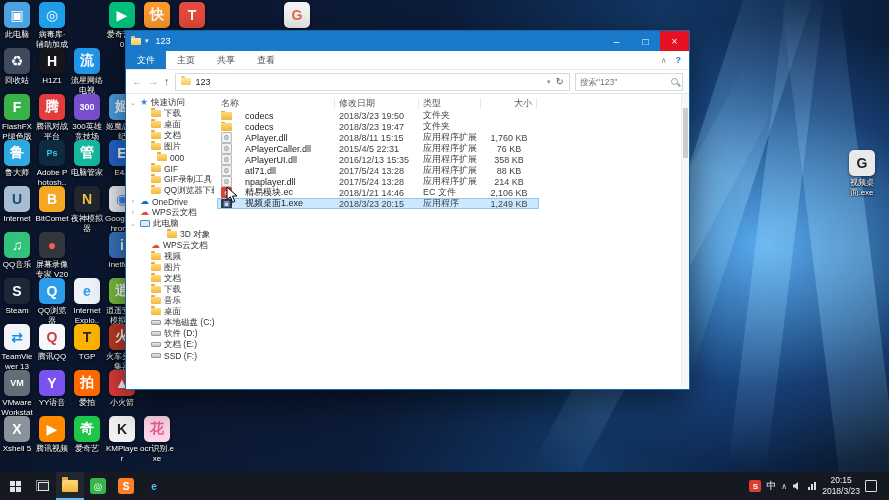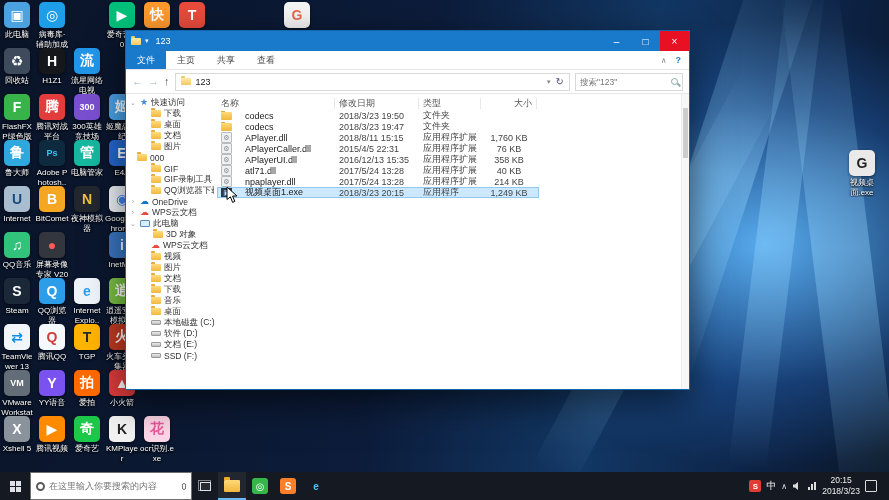--- a/index.html
+++ b/index.html
@@ -454,21 +454,21 @@
         <div class="nav-item" style="padding-left: 14px;">
     <span class="exp"></span>
     <span class="nicon i-folder"></span>
     <span class="nav-label">文档</span>
   </div>
         <div class="nav-item" style="padding-left: 14px;">
     <span class="exp"></span>
     <span class="nicon i-folder"></span>
     <span class="nav-label">图片</span>
   </div>
-        <div class="nav-item" style="">
+        <div class="nav-item" style=" margin-left: 20px;">
     <span class="exp"></span>
     <span class="nicon i-folder"></span>
     <span class="nav-label">000</span>
   </div>
         <div class="nav-item" style="padding-left: 14px;">
     <span class="exp"></span>
     <span class="nicon i-folder"></span>
     <span class="nav-label">GIF</span>
   </div>
         <div class="nav-item" style="padding-left: 14px;">
@@ -489,21 +489,21 @@
         <div class="nav-item" style="padding-left: 3px;">
     <span class="exp">›</span>
     <span class="nicon i-cloud-red">☁</span>
     <span class="nav-label">WPS云文档</span>
   </div>
         <div class="nav-item" style="padding-left: 3px;">
     <span class="exp">⌄</span>
     <span class="nicon i-pc"></span>
     <span class="nav-label">此电脑</span>
   </div>
-        <div class="nav-item" style="padding-left: 16px; text-align: center;">
+        <div class="nav-item" style="padding-left: 30px; text-align: center;">
     <span class="exp"></span>
     <span class="nicon i-folder"></span>
     <span class="nav-label">3D 对象</span>
   </div>
         <div class="nav-item" style="padding-left: 14px;">
     <span class="exp"></span>
     <span class="nicon i-cloud-red">☁</span>
     <span class="nav-label">WPS云文档</span>
   </div>
         <div class="nav-item" style="padding-left: 14px;">
@@ -610,31 +610,40 @@
     <div class="fcell c-type">应用程序扩展</div>
     <div class="fcell c-size">358 KB</div>
   </div>
           <div class="frow">
     <div class="fcell c-name">
               <span class="fi fi-dll">⚙</span>
               <span class="fname">atl71.dll</span>
             </div>
     <div class="fcell c-date">2017/5/24 13:28</div>
     <div class="fcell c-type">应用程序扩展</div>
-    <div class="fcell c-size">40 KB</div>
+    <div class="fcell c-size">88 KB</div>
   </div>
           <div class="frow">
     <div class="fcell c-name">
               <span class="fi fi-dll">⚙</span>
               <span class="fname">npaplayer.dll</span>
             </div>
     <div class="fcell c-date">2017/5/24 13:28</div>
     <div class="fcell c-type">应用程序扩展</div>
     <div class="fcell c-size">214 KB</div>
   </div>
+          <div class="frow">
+    <div class="fcell c-name">
+              <span class="fi fi-ec">e</span>
+              <span class="fname">精易模块.ec</span>
+            </div>
+    <div class="fcell c-date">2018/1/21 14:46</div>
+    <div class="fcell c-type">EC 文件</div>
+    <div class="fcell c-size">2,106 KB</div>
+  </div>
           <div class="frow selected">
     <div class="fcell c-name">
               <span class="fi fi-exe">▣</span>
               <span class="fname">视频桌面1.exe</span>
             </div>
     <div class="fcell c-date">2018/3/23 20:15</div>
     <div class="fcell c-type">应用程序</div>
     <div class="fcell c-size">1,249 KB</div>
   </div>
         </div>
@@ -647,25 +656,20 @@
 </div>
 
 <svg class="mouse-cursor" width="12" height="18" viewBox="0 0 12 18">
   <path d="M1 1 L1 13.5 L4.4 10.8 L6.6 16.4 L8.8 15.4 L6.6 10 L11 10 Z" fill="#fff" stroke="#000" stroke-width="1"></path>
 </svg>
 
 <div class="taskbar">
   <div class="start-button">
       <span class="win-logo"></span>
     </div>
-  <div class="tb-search">
-    <span class="cortana-ring"></span>
-    <input placeholder="在这里输入你要搜索的内容" style="">
-    <span class="mic"></span>
-  </div>
   <div class="task-view">
       <span class="tv-icon"></span>
     </div>
   <div class="tb-apps">
       <div class="tb-app active" title="文件资源管理器">
     <span class="app-glyph app-folder"></span>
   </div>
       <div class="tb-app" title="360安全浏览器">
     <span class="app-glyph" style="background: rgb(53, 181, 74);">◎</span>
   </div>

